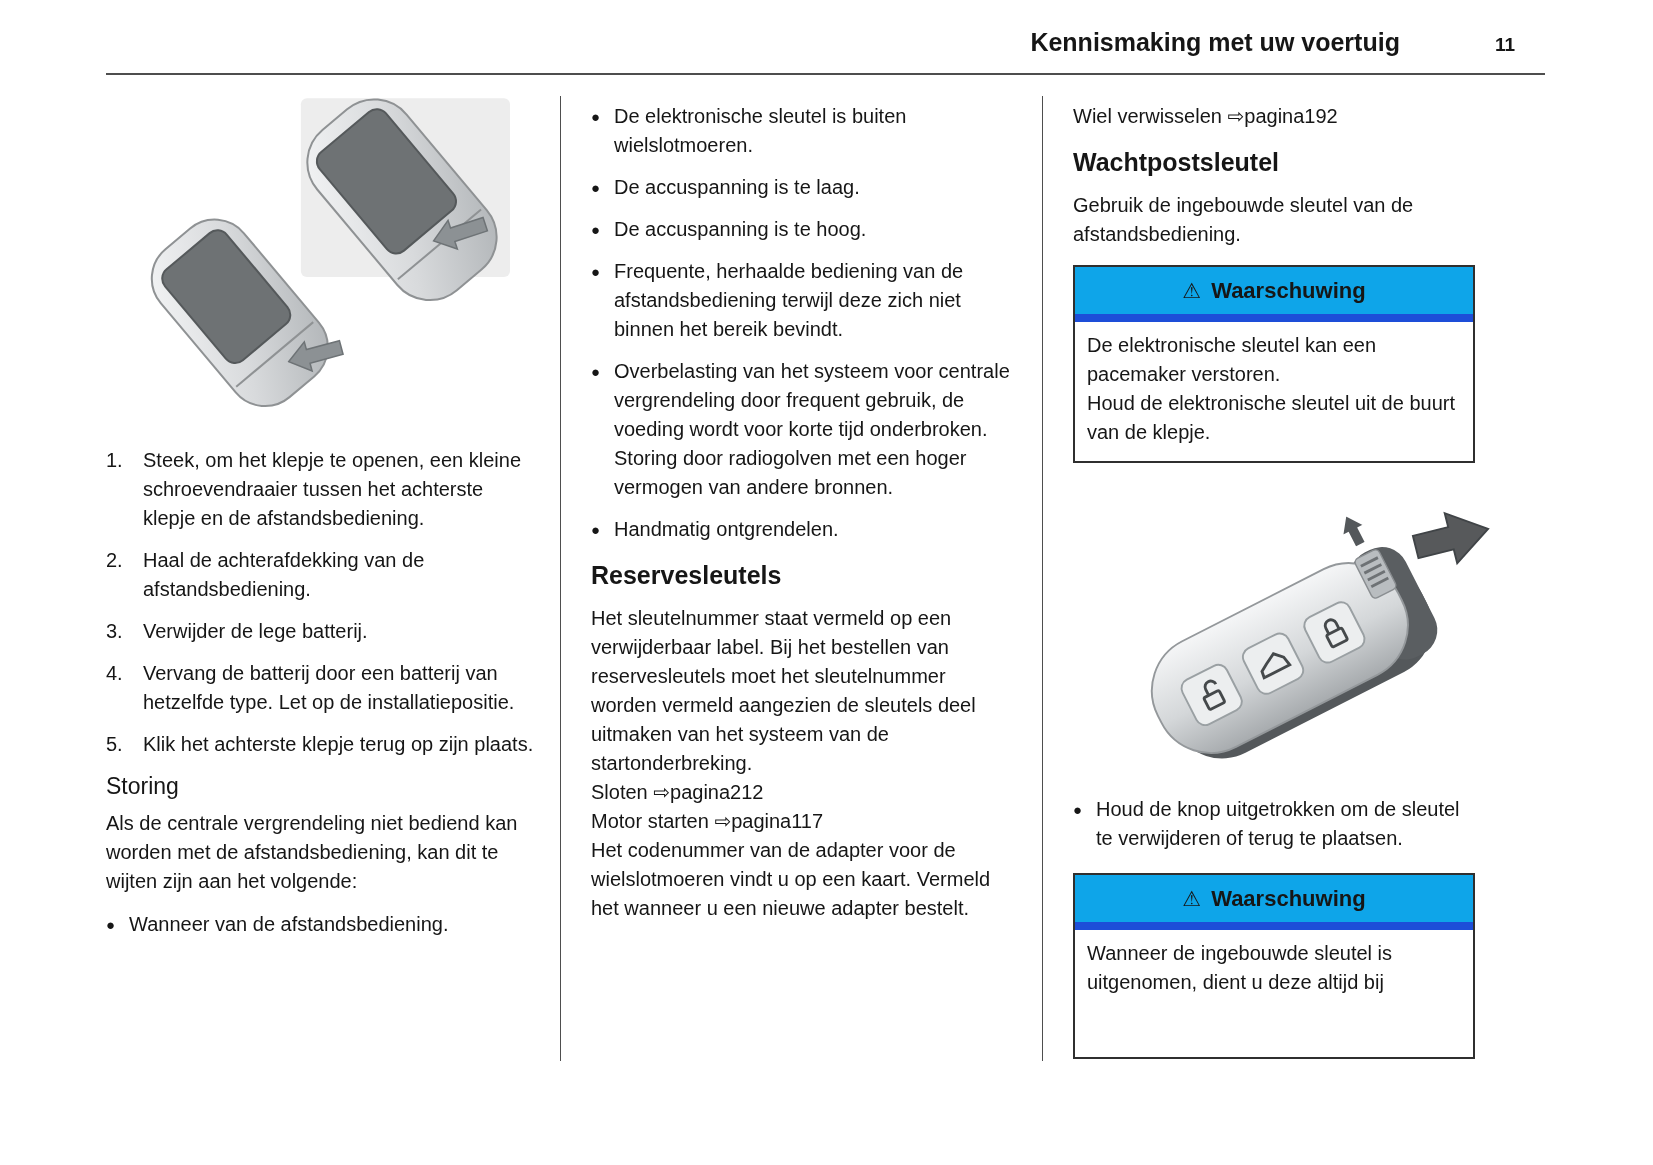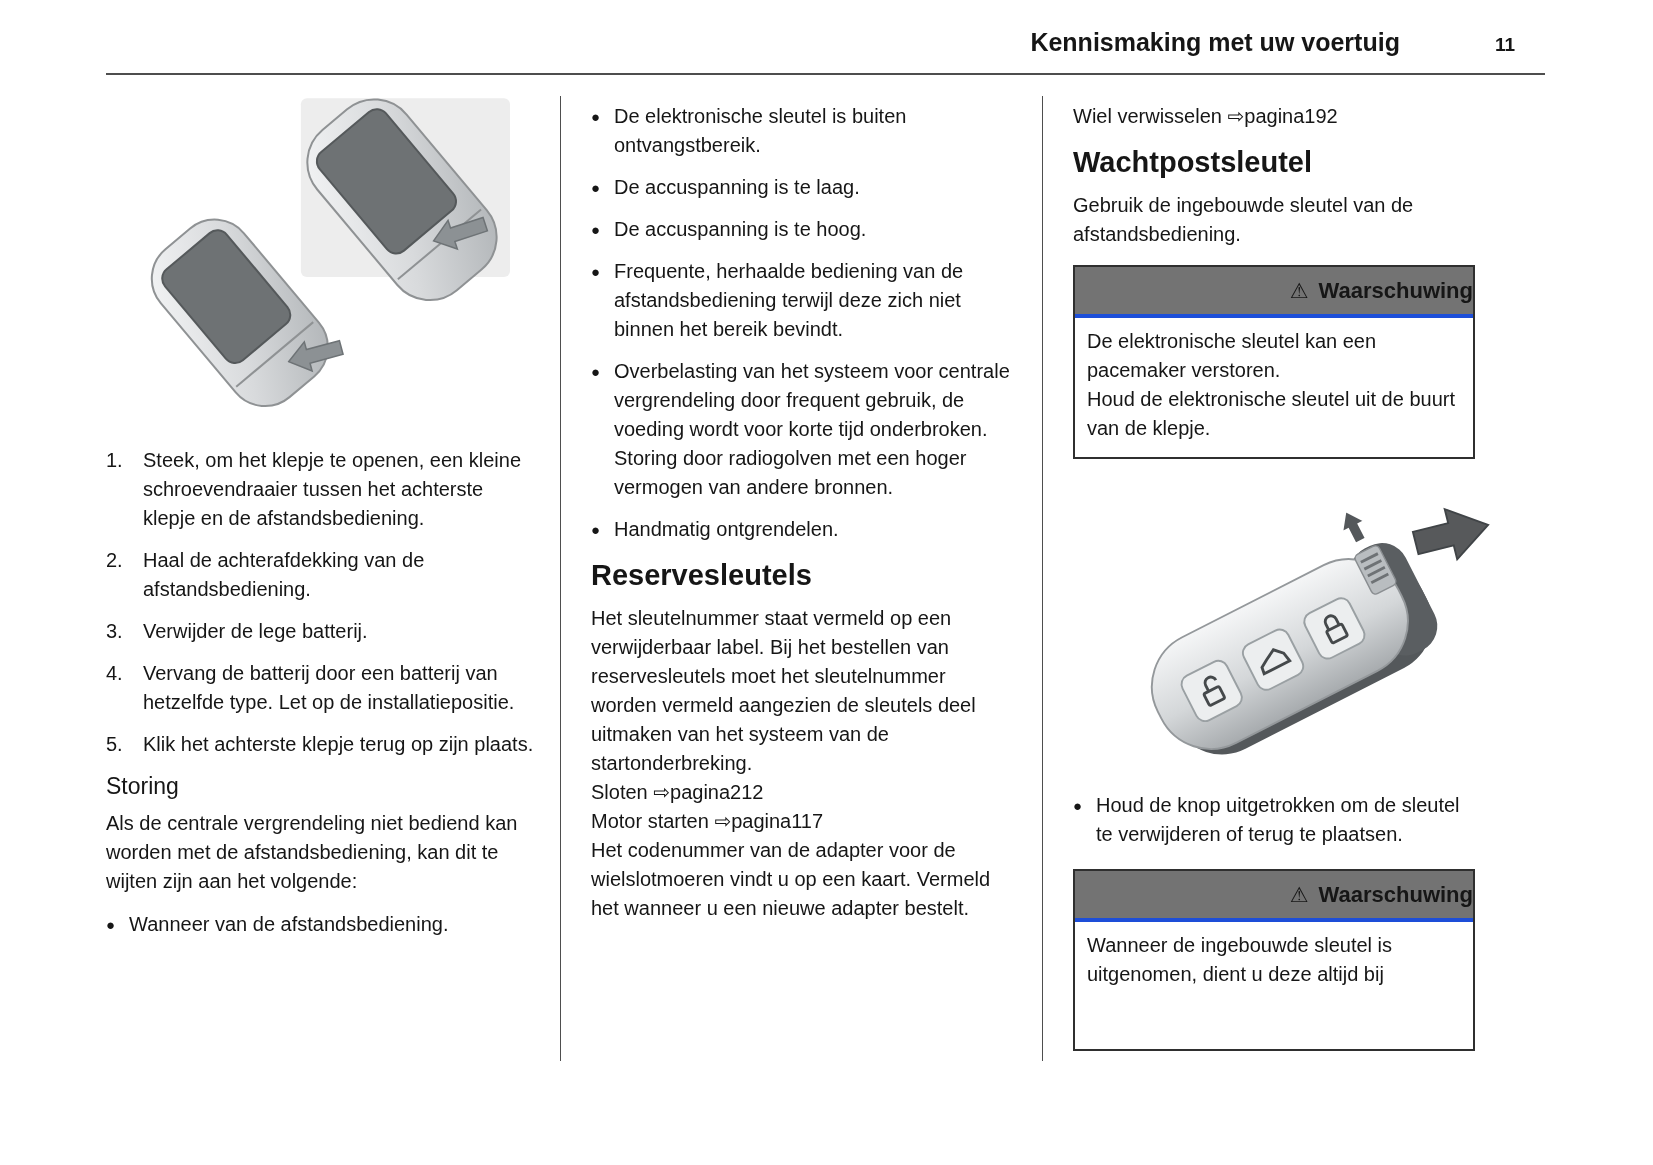--- a/index.html
+++ b/index.html
@@ -18,40 +18,40 @@
   .page-number { font-size:19px; font-weight:bold; margin-left:95px; padding-right:30px; }
   .header-rule { border-top:2px solid #4e4e4e; margin-top:5px; }
 
   
   .columns { display:flex; margin-top:21px; height:965px; overflow:hidden; }
   .col { font-size:20px; line-height:29px; }
   .col1 { width:454px; padding-right:20px; }
   .col2 { width:483px; padding:0 30px; border-left:1px solid #4e4e4e; border-right:1px solid #4e4e4e; }
   .col3 { width:496px; padding-left:30px; padding-right:64px; }
 
-  h2.h2 { font-size:29px; line-height:34px; font-weight:bold; margin:14px 0 12px 0; }
+  h2.h2 { font-size:25px; line-height:34px; font-weight:bold; margin:14px 0 12px 0; }
   h3.h3 { font-size:23px; line-height:28px; font-weight:normal; margin:10px 0 9px 0; }
   p.para { margin:0 0 0 0; }
 
   
   .steps { list-style:none; }
   .step { display:flex; margin-bottom:13px; }
   .step .num { flex:0 0 37px; }
   .bullet-item { display:flex; margin-bottom:13px; }
   .bullet-item .bullet { flex:0 0 23px; font-size:15px; line-height:29px; }
   .bullet-item.last { margin-bottom:0; margin-top:14px; }
 
   
   .ref-line { display:block; }
   .nowrap { white-space:nowrap; }
   .arrow-icon { font-size:20px; }
 
   
   .warning-box { border:2px solid #2f2f2f; margin-top:16px; background:#ffffff; }
-  .warning-header { background:#737373; border-bottom:4px solid #1d4ed8; text-align:right; font-weight:bold; font-size:22px; padding:9px 0; }
+  .warning-header { background:#0ea5e9; border-bottom:8px solid #1d4ed8; text-align:center; font-weight:bold; font-size:22px; padding:9px 0; }
   .warn-icon { font-weight:normal; margin-right:10px; font-size:21px; }
   .warning-body { padding:9px 12px 14px 12px; }
   .warning-body p { margin:0; }
   .warning-box.clipped { margin-top:20px; }
   .warning-box.clipped .warning-body { padding-bottom:60px; }
 
   
   figure { display:block; }
   .illus1 { margin:2px 0 36px 34px; width:372px; height:312px; }
   .illus2 { margin:26px 0 14px 6px; width:440px; height:292px; }
@@ -136,21 +136,21 @@
       <div class="bullet-item last">
         <span class="bullet">●</span>
         <span class="txt">Wanneer van de afstandsbediening.</span>
       </div>
     </section>
 
     <section class="col col2">
 
       <div class="bullet-item mt6">
         <span class="bullet">●</span>
-        <span class="txt">De elektronische sleutel is buiten ontvangstbereik.</span>
+        <span class="txt">De elektronische sleutel is buiten wielslotmoeren.</span>
       </div>
       <div class="bullet-item">
         <span class="bullet">●</span>
         <span class="txt">De accuspanning is te laag.</span>
       </div>
       <div class="bullet-item">
         <span class="bullet">●</span>
         <span class="txt">De accuspanning is te hoog.</span>
       </div>
       <div class="bullet-item">

